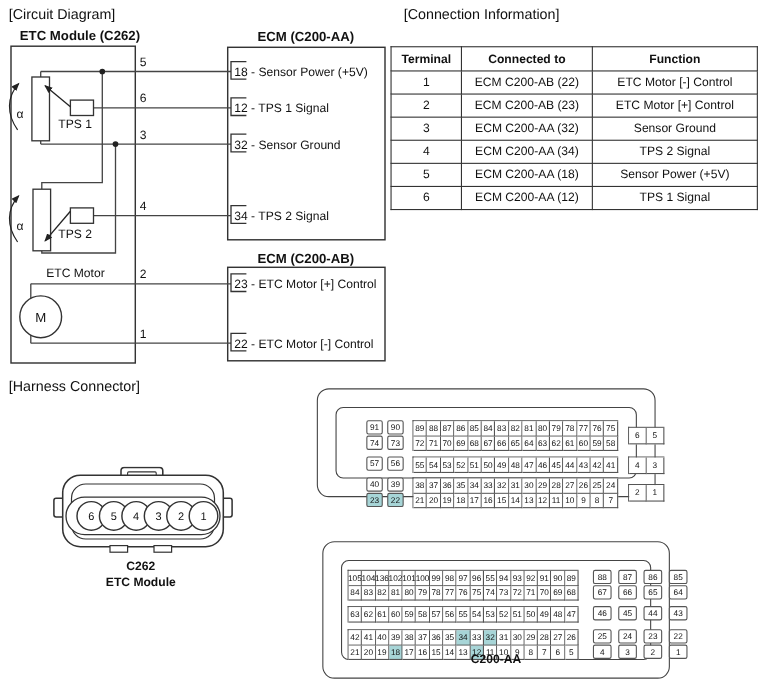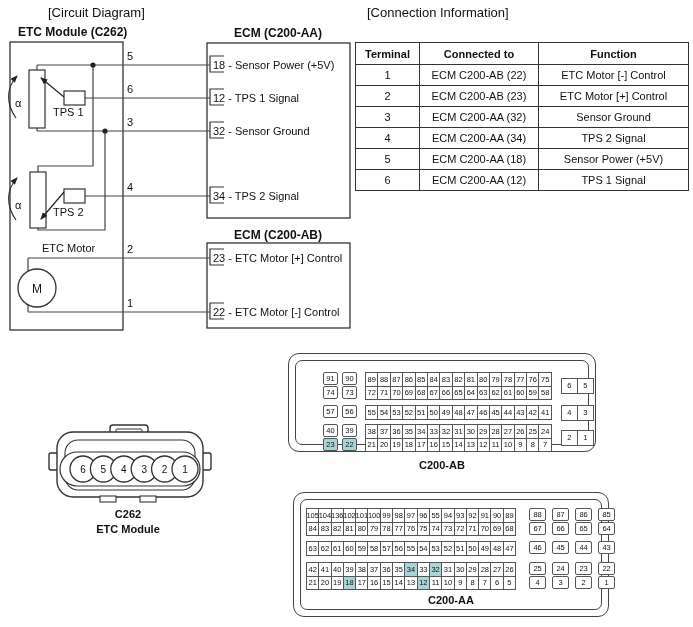--- a/index.html
+++ b/index.html
@@ -5,21 +5,21 @@
   html,body{margin:0;padding:0;background:#fff;}
   #page{position:relative;width:693px;height:627px;background:#fff;overflow:hidden;
         font-family:"Liberation Sans",sans-serif;color:#111;}
   .sec-label{position:absolute;font-size:13px;color:#111;white-space:nowrap;}
   
   table.conn{position:absolute;left:355px;top:42px;border-collapse:collapse;table-layout:fixed;}
   table.conn th,table.conn td{border:1px solid #333;font-size:11px;text-align:center;
         padding:0;height:20px;color:#111;overflow:hidden;white-space:nowrap;}
   table.conn th{font-weight:bold;height:21px;}
   
-  .conn-box{position:absolute;border:1.4px solid #444;border-radius:11px;padding:6px;
+  .conn-box{position:absolute;border:1.4px solid #444;border-radius:11px;padding:16px;
         background:#fff;box-sizing:border-box;}
   .conn-inner{border:1px solid #444;border-radius:7px;width:100%;height:100%;
         position:relative;box-sizing:border-box;}
   .cgroup{position:absolute;display:flex;align-items:flex-start;}
   .stack{display:flex;flex-direction:column;margin-right:4px;}
   .stack .pc{margin-bottom:1px;}
   .pc{box-sizing:border-box;display:flex;align-items:center;justify-content:center;
         font-size:7.5px;line-height:1;color:#111;background:#fff;border:1px solid #555;}
   .pc-s{width:15px;height:13px;border-radius:2px;}
   .pc-r{width:17px;height:13px;border-radius:2px;}
@@ -33,22 +33,23 @@
   .rstacks{display:flex;}
   .rstacks .stack{margin-right:6px;}
   .conn-caption{position:absolute;font-size:11px;font-weight:bold;text-align:center;color:#111;}
   svg text{fill:#111;}
 </style>
 </head>
 <body>
 
 <div id="page">
 
-  <div class="sec-label" style="left:8px;top:5px;margin-left:40px;">[Circuit Diagram]</div>
+  <div class="sec-label" style="left:8px;top:5px;">[Circuit Diagram]</div>
   <div class="sec-label" style="left:356px;top:5px;padding-left:11px;">[Connection Information]</div>
+  <div class="sec-label" style="left:8px;top:343px;">[Harness Connector]</div>
 
   <svg style="position:absolute;left:0;top:0;" width="360" height="345" viewBox="0 0 360 345">
     <defs>
       <marker id="arr" markerWidth="9" markerHeight="8" refX="6.5" refY="3" orient="auto" markerUnits="userSpaceOnUse">
         <path d="M0,0 L7.5,3 L0,6 Z" fill="#222"></path>
       </marker>
     </defs>
 
     <text x="18" y="36" font-size="12" font-weight="bold">ETC Module (C262)</text>
     <rect x="10" y="42" width="113" height="288" fill="none" stroke="#333" stroke-width="1.3"></rect>
@@ -323,21 +324,20 @@
             <div class="pc pc-g">8</div>
             <div class="pc pc-g">7</div>
           </div>
           <div class="pair" style="margin-left: 9px;">
             <div class="pc ">2</div>
             <div class="pc ">1</div>
           </div>
         </div>
       </div>
   </div>
-  <div class="conn-caption" style="left:288px;top:459px;width:308px;">C200-AB</div>
 
   <div class="conn-box" style="left:293px;top:492px;width:316px;height:125px;text-decoration:underline;">
     <div class="conn-inner">
         <div class="cgroup" style="top: 8px; left: 5px;">
           <div class="pgrid" style="grid-template-columns: repeat(17, 12.3px);">
             <div class="pc pc-ga">105</div>
             <div class="pc pc-ga">104</div>
             <div class="pc pc-ga">136</div>
             <div class="pc pc-ga">102</div>
             <div class="pc pc-ga">101</div>

